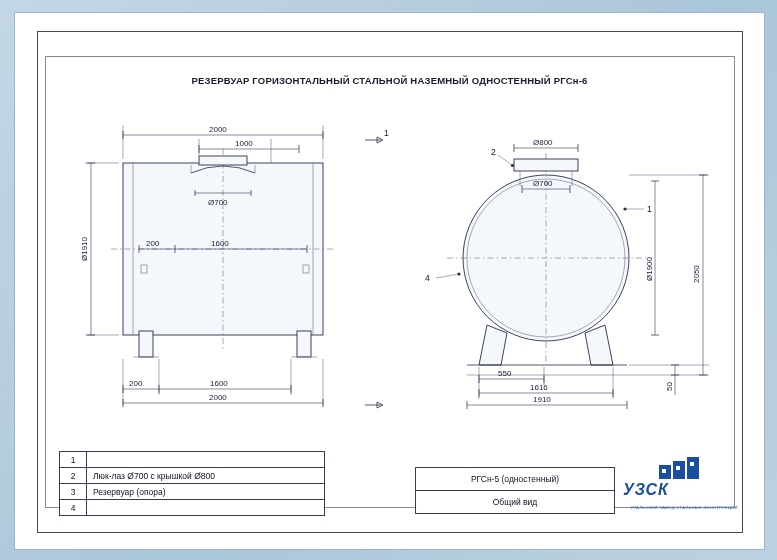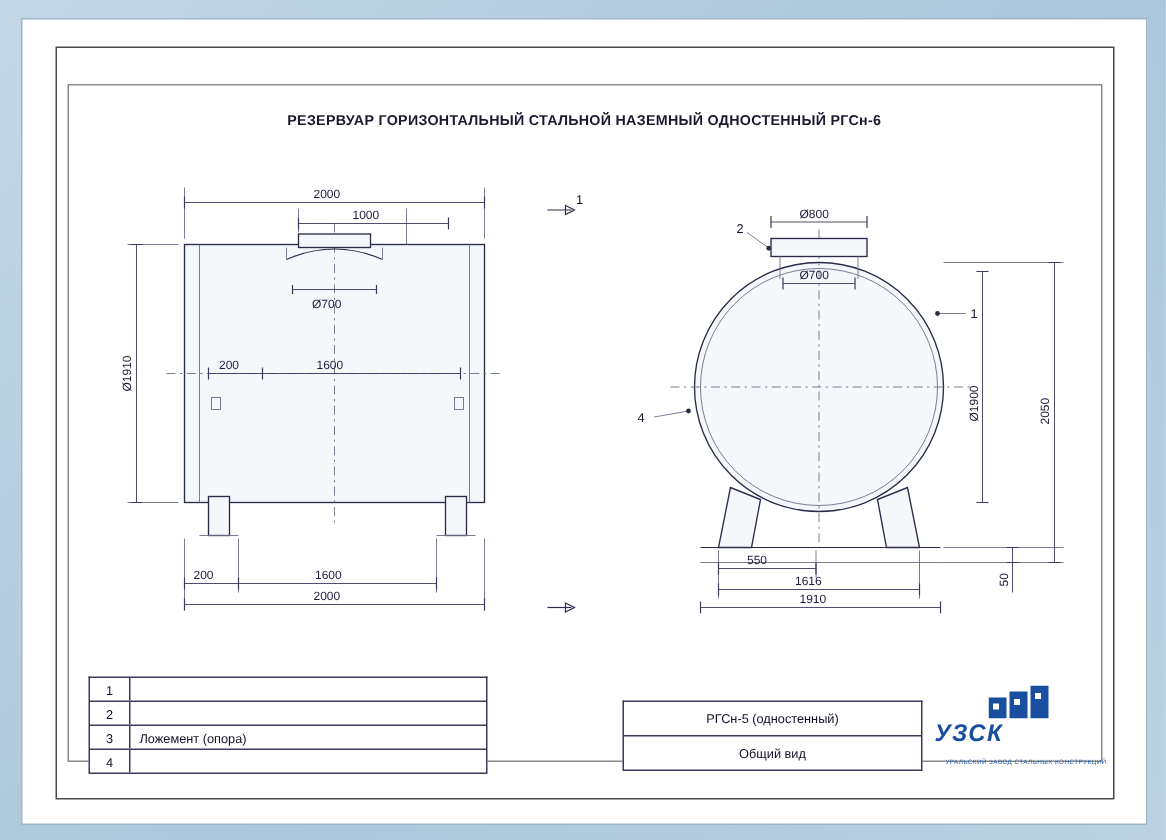--- a/index.html
+++ b/index.html
@@ -308,24 +308,25 @@
       <path class="tick" d="M656 352 l8 0 M656 362 l8 0"></path>
       <text class="d" x="657" y="378" transform="rotate(-90 657 378)">50</text>
     </svg>
 
     <div class="legend">
       <div class="row">
         <div class="c1">1</div>
       </div>
       <div class="row">
         <div class="c1">2</div>
+        <div class="c2">Люк-лаз Ø700 с крышкой Ø800</div>
       </div>
       <div class="row">
         <div class="c1">3</div>
-        <div class="c2">Ложемент (опора)</div>
+        <div class="c2">Резервуар (опора)</div>
       </div>
       <div class="row">
         <div class="c1">4</div>
       </div>
     </div>
 
     <div class="stamp">
       <div class="row">РГСн-5 (одностенный)</div>
       <div class="row">Общий вид</div>
     </div>

